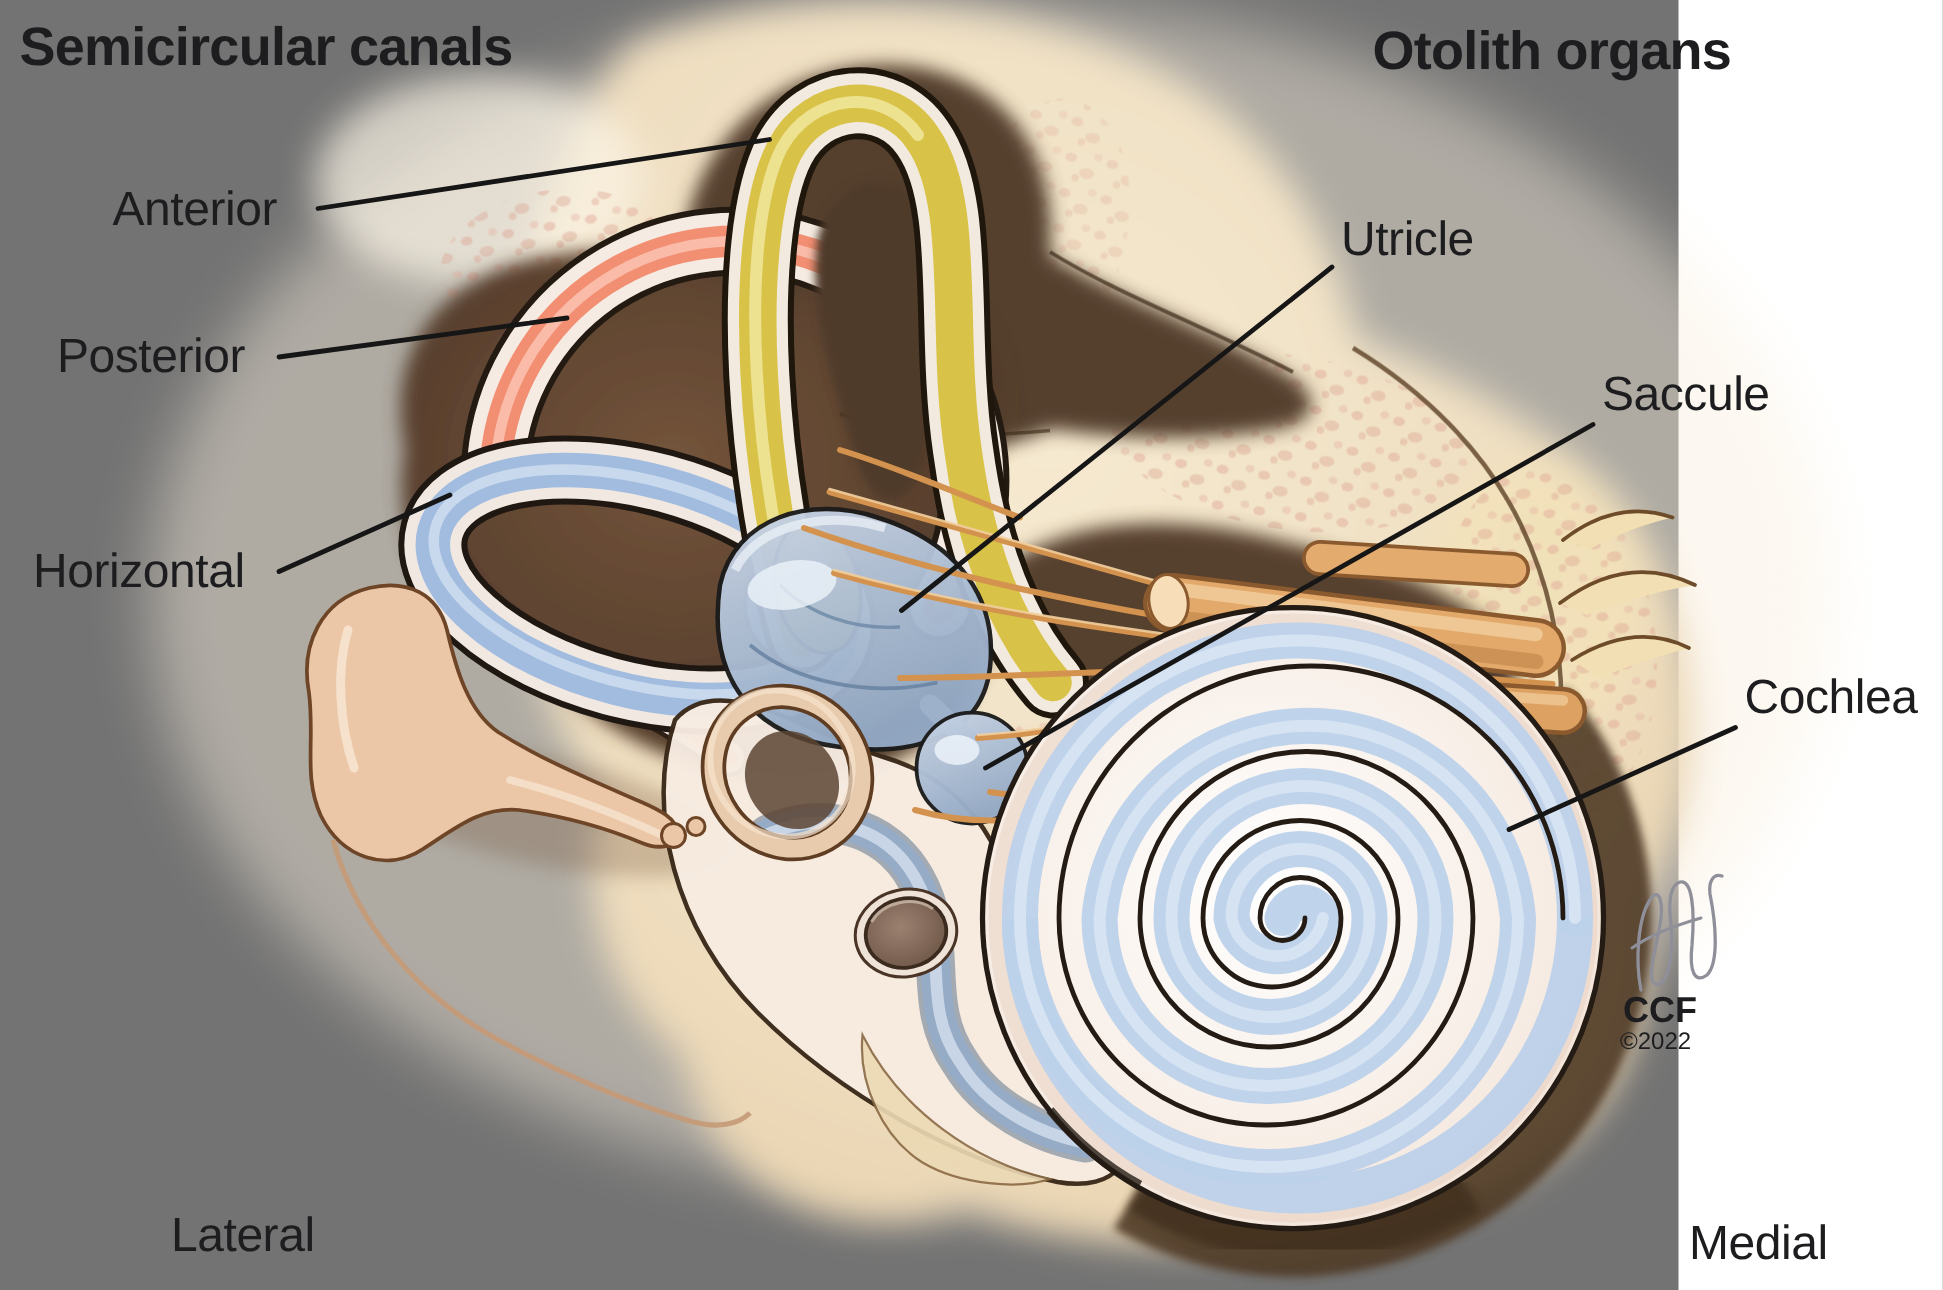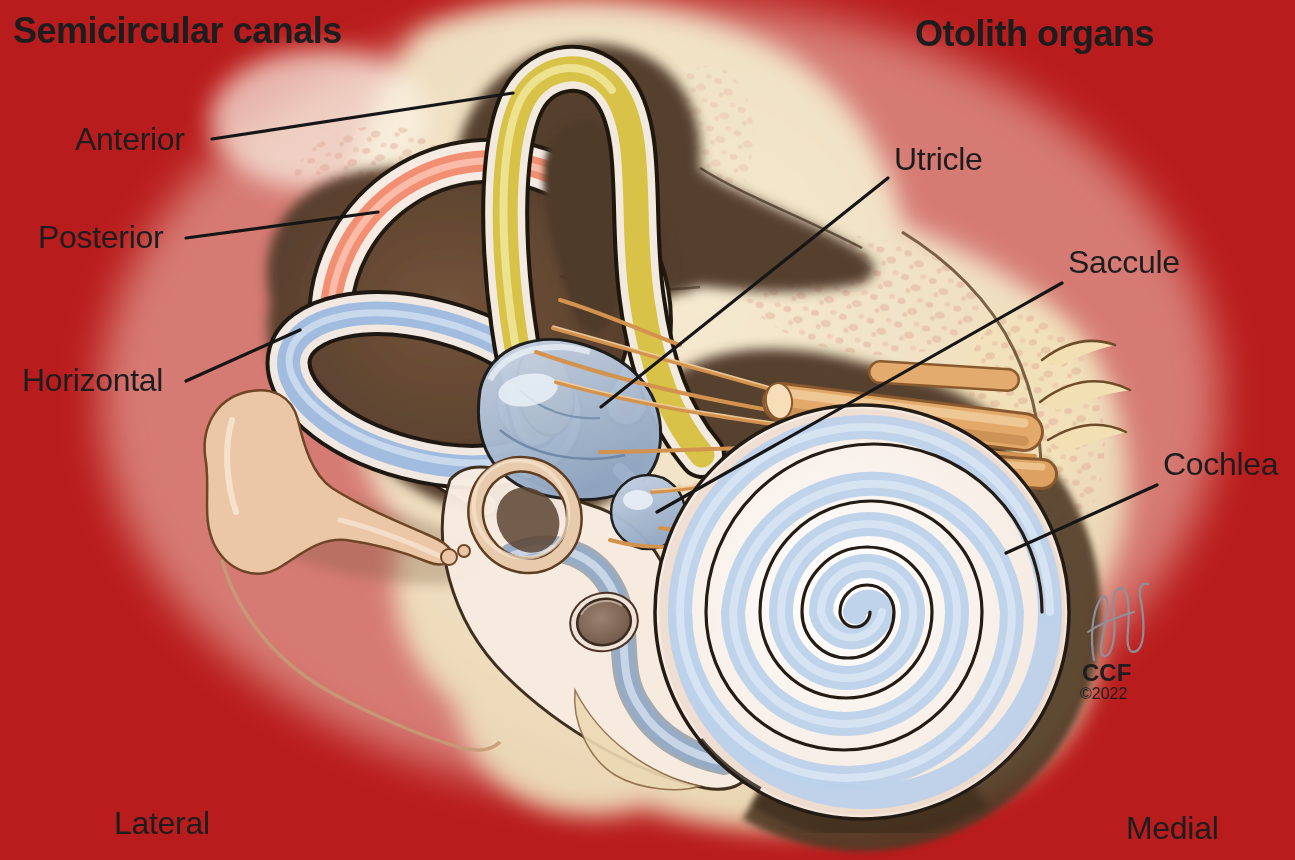--- a/index.html
+++ b/index.html
@@ -1,17 +1,17 @@
 <!DOCTYPE html>
 <html><head>
 <meta charset="utf-8">
 <style>
   html,body{margin:0;padding:0;background:#ffffff;}
   body{width:1295px;height:860px;overflow:hidden;font-family:"Liberation Sans",sans-serif;}
-  .stage{position:relative;width:1295px;height:860px;background:#b91c1c;}
+  .stage{position:relative;width:1119px;height:860px;background:#737373;}
   svg{display:block;}
   text{fill:#1d1d1f;}
   .title{font-size:36px;font-weight:bold;letter-spacing:-0.5px;}
   .lbl{font-size:32px;font-weight:normal;letter-spacing:-0.3px;}
   .credit{font-size:24px;font-weight:bold;}
   .credit-year{font-size:16px;font-weight:normal;}
   .leader{stroke:#161616;stroke-width:3.2;fill:none;stroke-linecap:round;}
 </style>
 </head>
 <body>

